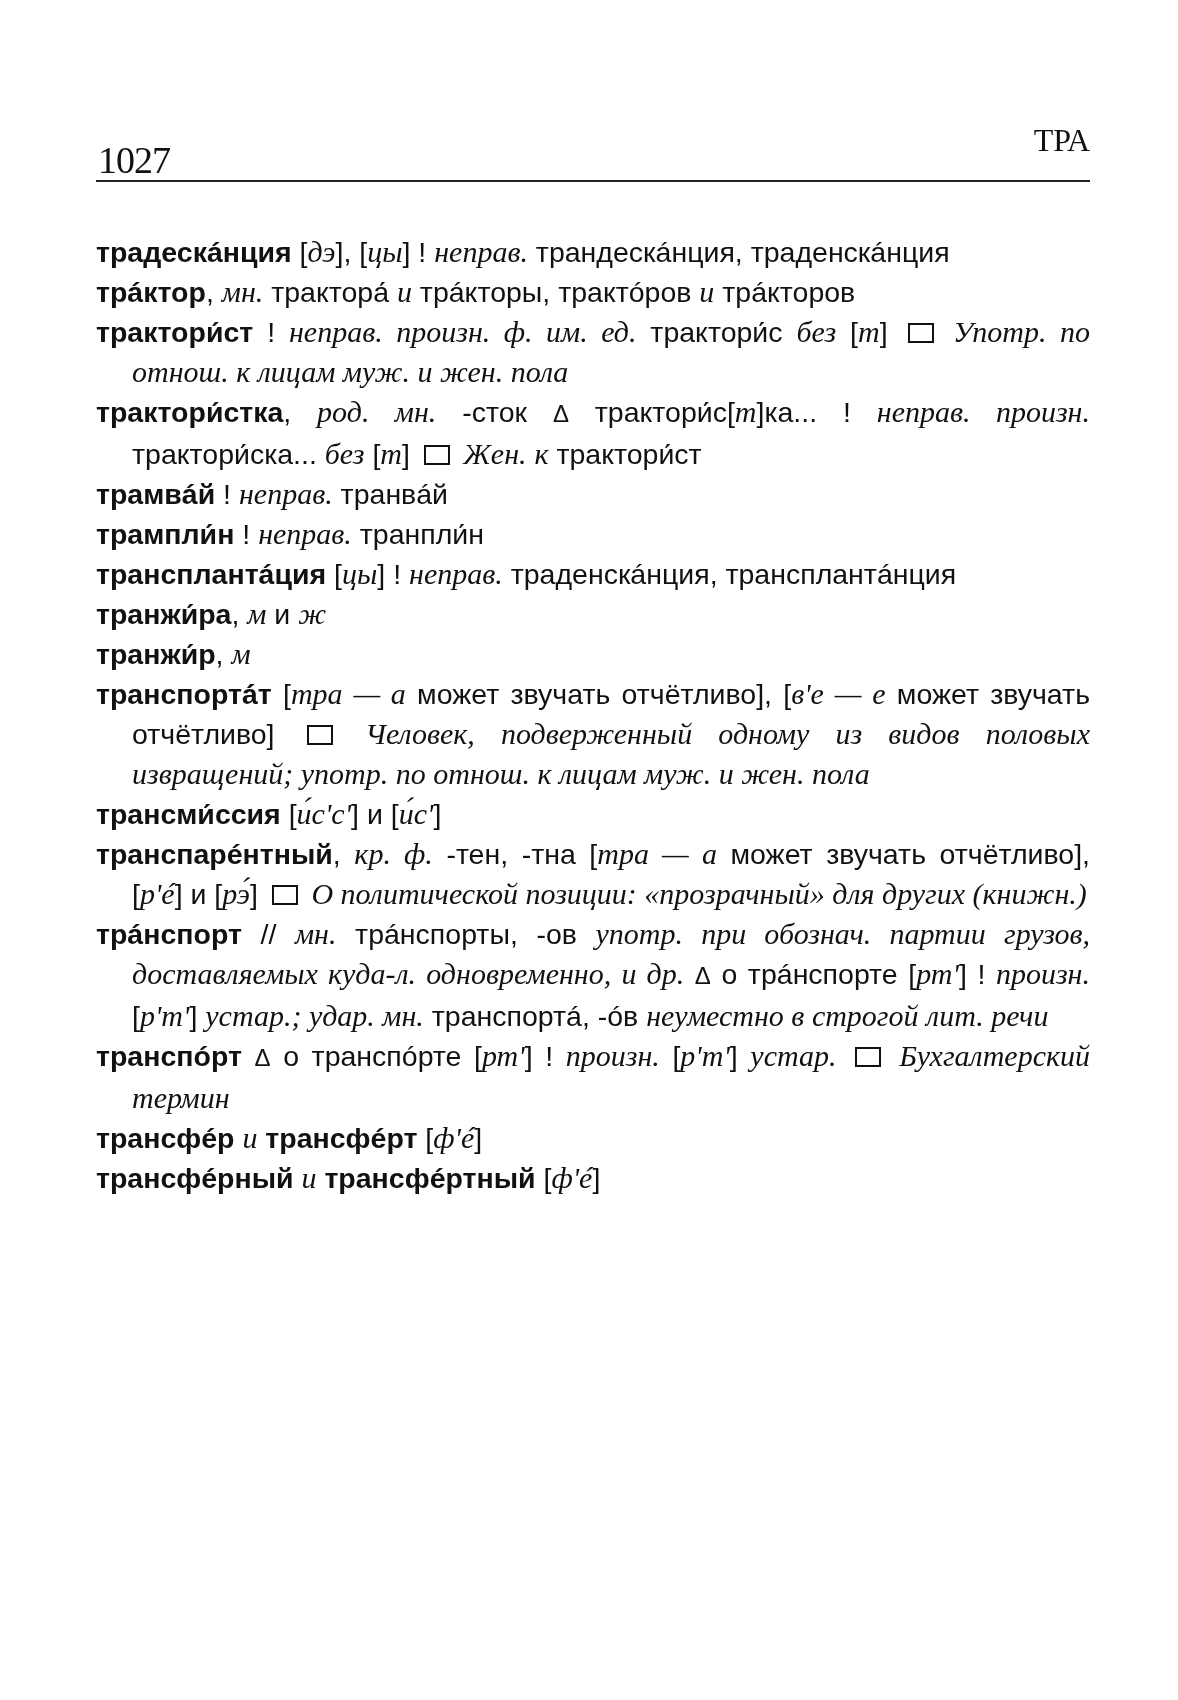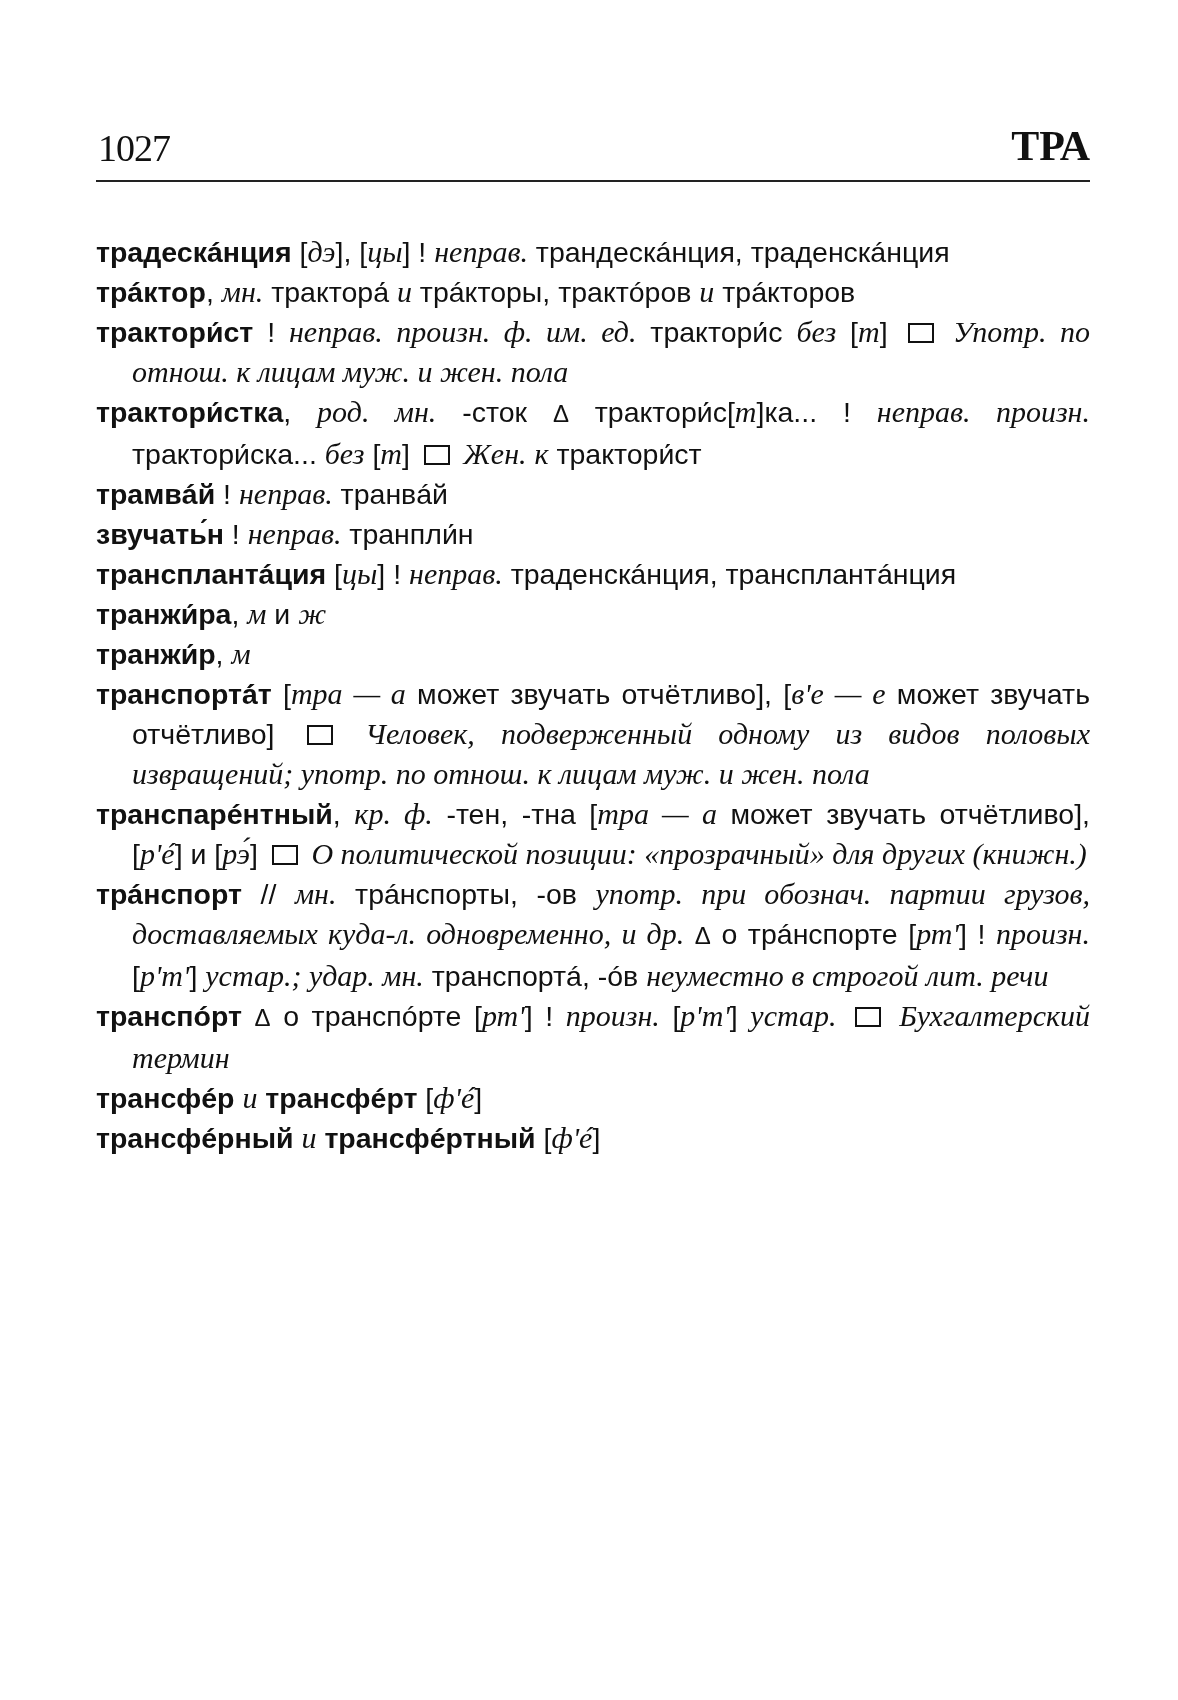--- a/index.html
+++ b/index.html
@@ -1,21 +1,21 @@
 <!DOCTYPE html>
 <html><head>
 <meta charset="utf-8">
 <style>
   html, body { margin: 0; padding: 0; background: #ffffff; }
   body { width: 1178px; height: 1700px; position: relative; overflow: hidden;
          font-family: "Liberation Serif", "DejaVu Serif", serif; color: #111; }
   .page { position: absolute; left: 96px; top: 0; width: 994px; }
   .header { position: absolute; top: 118px; left: 0; width: 994px; height: 62px; }
-  .pagenum { position: absolute; left: 2px; top: 8px; font-size: 38px; letter-spacing: -1px; }
-  .runhead { position: absolute; right: 0; top: 4px; font-size: 42px; font-weight: bold; }
+  .pagenum { position: absolute; left: 2px; top: 20px; font-size: 38px; letter-spacing: -1px; }
+  .runhead { position: absolute; right: 0; top: 4px; font-size: 32px; font-weight: normal; }
   .rule { position: absolute; left: 0; top: 62px; width: 994px; height: 2px; background: #222; }
   .entries { position: absolute; top: 232px; left: 0; width: 994px;
              font-family: "Liberation Sans", "DejaVu Sans", sans-serif;
              font-size: 28.5px; line-height: 40px; }
   .entry { padding-left: 36px; text-indent: -36px; text-align: justify; }
   .hw { font-weight: bold; }
   .it { font-style: italic; font-family: "Liberation Serif", "DejaVu Serif", serif; font-size: 30px; }
   .box { display: inline-block; width: 26px; height: 20px; border: 2px solid #111;
          vertical-align: -1px; box-sizing: border-box; margin: 0 6px; }
   .tri { font-size: 24px; }
@@ -28,24 +28,25 @@
     <span class="pagenum">1027</span>
     <span class="runhead">ТРА</span>
     <div class="rule"></div>
   </div>
   <div class="entries" id="entries">
       <div class="entry"><span class="hw">традескáнция</span><span> [</span><span class="it">дэ</span><span>], [</span><span class="it">цы</span><span>] ! </span><span class="it">неправ.</span><span> трандескáнция, траденскáнция</span></div>
       <div class="entry"><span class="hw">трáктор</span><span>, </span><span class="it">мн.</span><span> трактора́ </span><span class="it">и</span><span> трáкторы, трактóров </span><span class="it">и</span><span> трáкторов</span></div>
       <div class="entry"><span class="hw">трактори́ст</span><span> ! </span><span class="it">неправ. произн. ф. им. ед.</span><span> трактори́с </span><span class="it">без</span><span> [</span><span class="it">т</span><span>] </span><span class="box"></span><span class="it"> Употр. по отнош. к лицам муж. и жен. пола</span></div>
       <div class="entry"><span class="hw">трактори́стка</span><span>, </span><span class="it">род. мн.</span><span> -сток </span><span class="tri">Δ</span><span> трактори́с[</span><span class="it">т</span><span>]ка... ! </span><span class="it">неправ. произн.</span><span> трактори́ска... </span><span class="it">без</span><span> [</span><span class="it">т</span><span>] </span><span class="box"></span><span class="it"> Жен.</span><span> </span><span class="it">к</span><span> трактори́ст</span></div>
       <div class="entry"><span class="hw">трамвáй</span><span> ! </span><span class="it">неправ.</span><span> транвáй</span></div>
-      <div class="entry"><span class="hw">звучать́н</span><span> ! </span><span class="it">неправ.</span><span> транпли́н</span></div>
+      <div class="entry"><span class="hw">трампли́н</span><span> ! </span><span class="it">неправ.</span><span> транпли́н</span></div>
       <div class="entry"><span class="hw">трансплантáция</span><span> [</span><span class="it">цы</span><span>] ! </span><span class="it">неправ.</span><span> траденскáнция, трансплантáнция</span></div>
       <div class="entry"><span class="hw">транжи́ра</span><span>, </span><span class="it">м</span><span> и </span><span class="it">ж</span></div>
       <div class="entry"><span class="hw">транжи́р</span><span>, </span><span class="it">м</span></div>
       <div class="entry"><span class="hw">транспортá́т</span><span> [</span><span class="it">тра — а</span><span> может звучать отчётливо], [</span><span class="it">в'е — е</span><span> может звучать отчётливо] </span><span class="box"></span><span class="it"> Человек, подверженный одному из видов половых извращений; употр. по отнош. к лицам муж. и жен. пола</span></div>
+      <div class="entry"><span class="hw">трансми́ссия</span><span> [</span><span class="it">и́с'с'</span><span>] и [</span><span class="it">и́с'</span><span>]</span></div>
       <div class="entry"><span class="hw">транспарéнтный</span><span>, </span><span class="it">кр. ф.</span><span> -тен, -тна [</span><span class="it">тра — а</span><span> может звучать отчётливо], [</span><span class="it">р'é</span><span>] и [</span><span class="it">рэ́</span><span>] </span><span class="box"></span><span class="it"> О политической позиции: «прозрачный» для других (книжн.)</span></div>
       <div class="entry"><span class="hw">трáнспорт</span><span> // </span><span class="it">мн.</span><span> трáнспорты, -ов </span><span class="it">употр. при обознач. партии грузов, доставляемых куда-л. одновременно, и др.</span><span> </span><span class="tri">Δ</span><span> о трáнспорте [</span><span class="it">рт'</span><span>] ! </span><span class="it">произн.</span><span> [</span><span class="it">р'т'</span><span>] </span><span class="it">устар.; удар. мн.</span><span> транспортá, -óв </span><span class="it">неуместно в строгой лит. речи</span></div>
       <div class="entry"><span class="hw">транспóрт</span><span> </span><span class="tri">Δ</span><span> о транспóрте [</span><span class="it">рт'</span><span>] ! </span><span class="it">произн.</span><span> [</span><span class="it">р'т'</span><span>] </span><span class="it">устар.</span><span> </span><span class="box"></span><span class="it"> Бухгалтерский термин</span></div>
       <div class="entry"><span class="hw">трансфéр</span><span> </span><span class="it">и</span><span> </span><span class="hw">трансфéрт</span><span> [</span><span class="it">ф'é</span><span>]</span></div>
       <div class="entry"><span class="hw">трансфéрный</span><span> </span><span class="it">и</span><span> </span><span class="hw">трансфéртный</span><span> [</span><span class="it">ф'é</span><span>]</span></div>
     </div>
 </div>
 
 </body></html>

